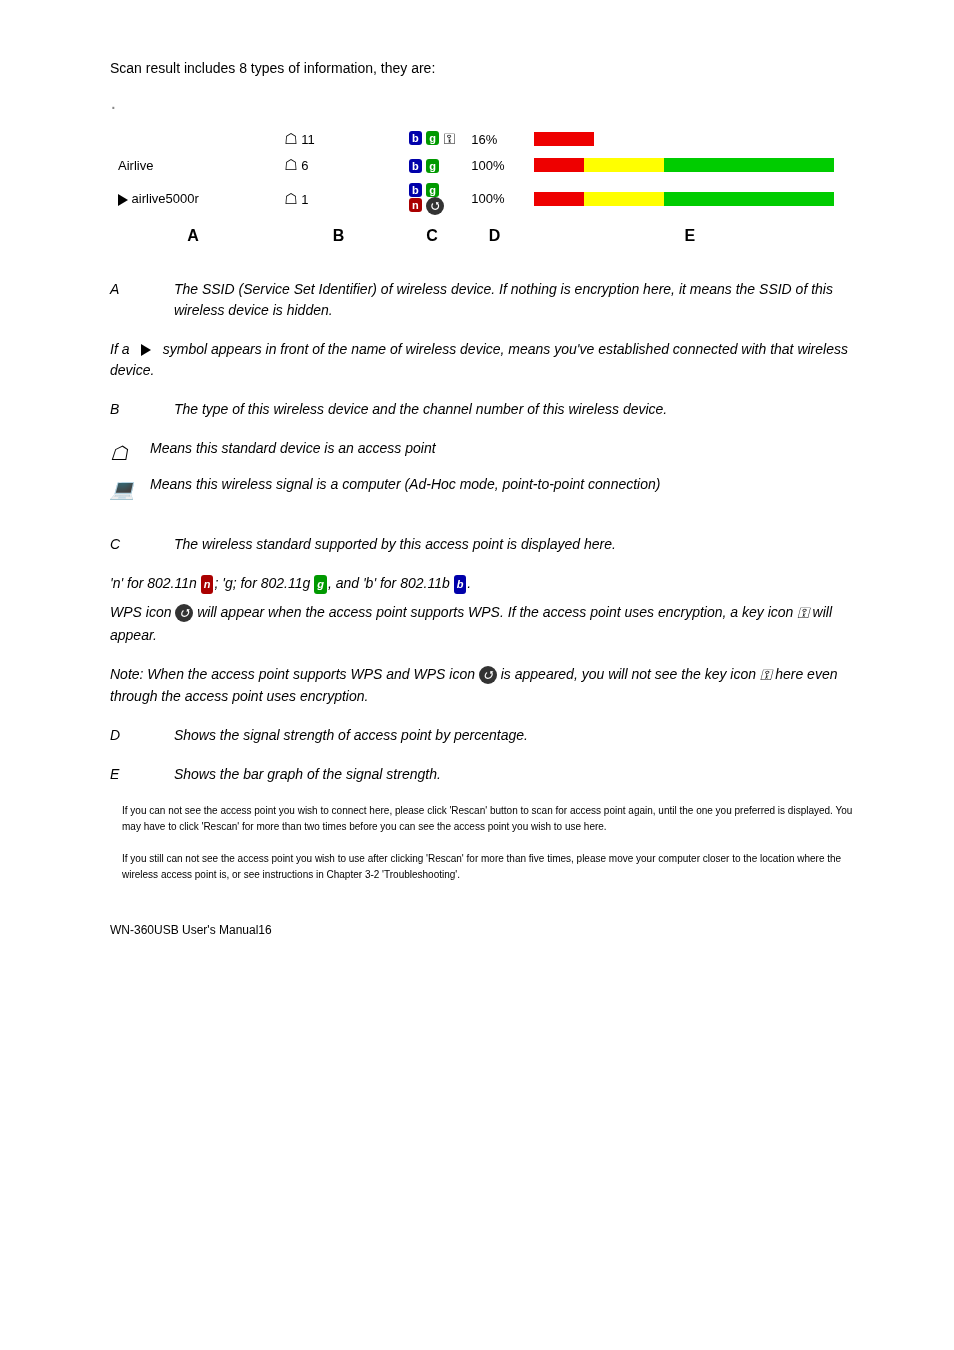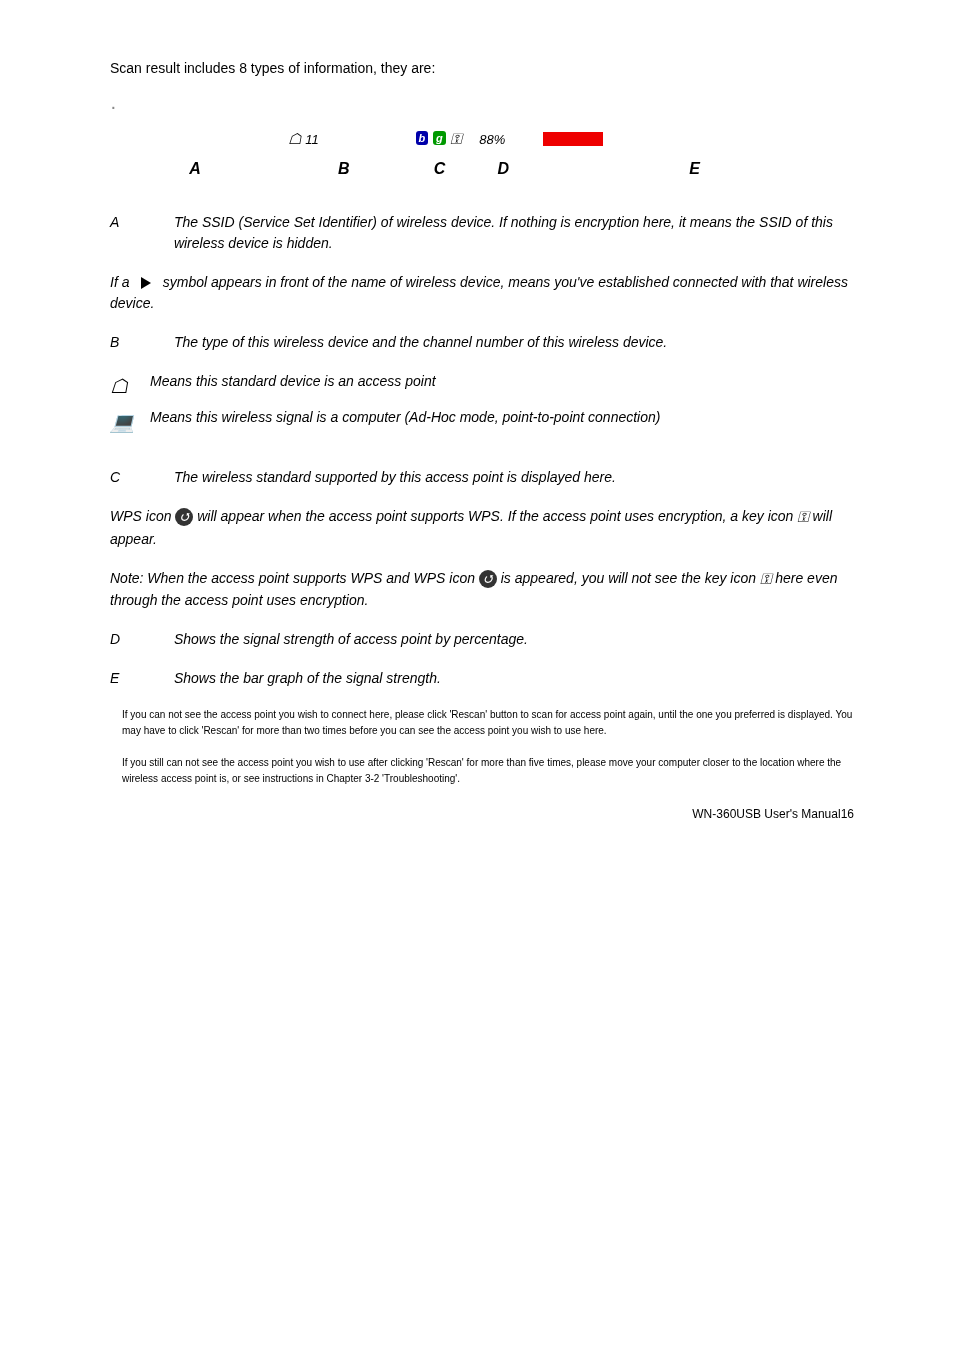--- a/index.html
+++ b/index.html
@@ -13,21 +13,20 @@
       padding: 60px 100px 60px 110px;
     }
     .intro-text {
       margin-bottom: 20px;
       font-size: 14px;
     }
     
     .scan-table-wrapper {
       margin: 10px 0 30px 0;
       position: relative;
-      font-style: italic;
     }
     .scan-table {
       width: 100%;
       border-collapse: collapse;
       font-size: 13px;
     }
     .scan-table td {
       padding: 4px 8px;
       vertical-align: middle;
     }
@@ -169,29 +168,72 @@
         <td class="col-a"></td>
         <td class="col-b">
           <span class="icon-ap">☖</span>
           <span>11</span>
         </td>
         <td class="col-c">
           <span class="badge badge-b">b</span>
           <span class="badge badge-g">g</span>
           <span class="key-icon">⚿</span>
         </td>
-        <td class="col-d">88%</td>
+        <td class="col-d">16%</td>
         <td class="col-e">
           <div class="bar-container">
             <div class="bar-red" style="width:60px;"></div>
           </div>
         </td>
       </tr>
 
-
+      <tr>
+        <td class="col-a">Airlive</td>
+        <td class="col-b">
+          <span class="icon-ap">☖</span>
+          <span>6</span>
+        </td>
+        <td class="col-c">
+          <span class="badge badge-b">b</span>
+          <span class="badge badge-g">g</span>
+        </td>
+        <td class="col-d">100%</td>
+        <td class="col-e">
+          <div class="bar-container">
+            <div class="bar-red" style="width:50px;"></div>
+            <div class="bar-yellow" style="width:80px;"></div>
+            <div class="bar-green" style="width:170px;"></div>
+          </div>
+        </td>
+      </tr>
+
+      <tr>
+        <td class="col-a">
+          <span class="arrow-right"></span>
+          airlive5000r
+        </td>
+        <td class="col-b">
+          <span class="icon-ap">☖</span>
+          <span>1</span>
+        </td>
+        <td class="col-c">
+          <span class="badge badge-b">b</span>
+          <span class="badge badge-g">g</span>
+          <span class="badge badge-n">n</span>
+          <span class="wps-circle">⭯</span>
+        </td>
+        <td class="col-d">100%</td>
+        <td class="col-e">
+          <div class="bar-container">
+            <div class="bar-red" style="width:50px;"></div>
+            <div class="bar-yellow" style="width:80px;"></div>
+            <div class="bar-green" style="width:170px;"></div>
+          </div>
+        </td>
+      </tr>
 
       <tr class="label-row">
         <td class="col-a">A</td>
         <td class="col-b">B</td>
         <td class="col-c">C</td>
         <td class="col-d">D</td>
         <td class="col-e">E</td>
       </tr>
     </tbody>
   </table>
@@ -232,20 +274,23 @@
 </div>
 
 <div class="section" style="margin-top:30px;">
   <p>
     <span class="section-letter">C</span>
     <span class="section-content">The wireless standard supported by this access point is displayed here.</span>
   </p>
 </div>
 
 <div class="section">
+  <p>
+    <em>'n' for 802.11n <span class="badge badge-n">n</span>; 'g; for 802.11g <span class="badge badge-g">g</span>, and 'b' for 802.11b <span class="badge badge-b">b</span>.</em>
+  </p>
   <p style="margin-top:8px;">
     <em>WPS icon <span class="wps-circle">⭯</span> will appear when the access point supports WPS. If the access point uses encryption, a key icon <span class="key-icon">⚿</span> will appear.</em>
   </p>
 </div>
 
 <div class="section">
   <p>
     <em>Note: When the access point supports WPS and WPS icon <span class="wps-circle">⭯</span> is appeared, you will not see the key icon <span class="key-icon">⚿</span> here even through the access point uses encryption.</em>
   </p>
 </div>
@@ -261,16 +306,16 @@
   <p>
     <span class="section-letter">E</span>
     <span class="section-content">Shows the bar graph of the signal strength.</span>
   </p>
 </div>
 
 <p class="normal-text">If you can not see the access point you wish to connect here, please click 'Rescan' button to scan for access point again, until the one you preferred is displayed. You may have to click 'Rescan' for more than two times before you can see the access point you wish to use here.</p>
 
 <p class="normal-text">If you still can not see the access point you wish to use after clicking 'Rescan' for more than five times, please move your computer closer to the location where the wireless access point is, or see instructions in Chapter 3-2 'Troubleshooting'.</p>
 
-<div style="margin-top: 20px; display:flex; justify-content:flex-end; font-size:12px;">
+<div style="margin-top: 40px; display:flex; justify-content:flex-start; font-size:12px;">
   <span><span>WN-360USB User's Manual</span></span>
   <span>16</span>
 </div>
 
 </body></html>

